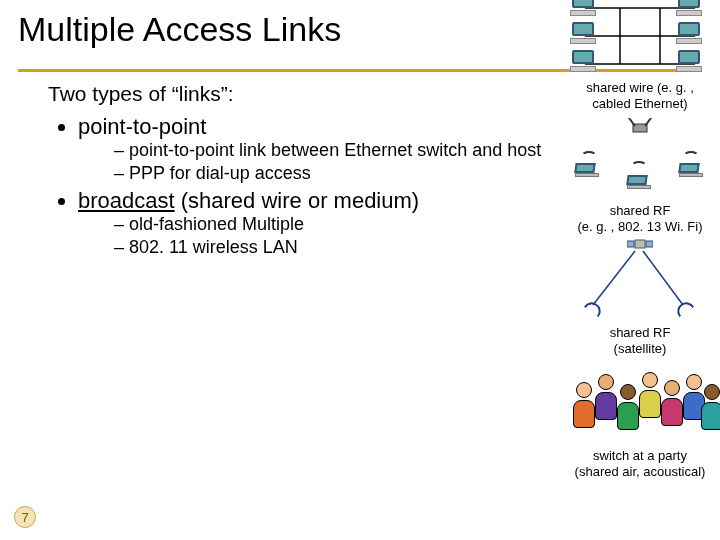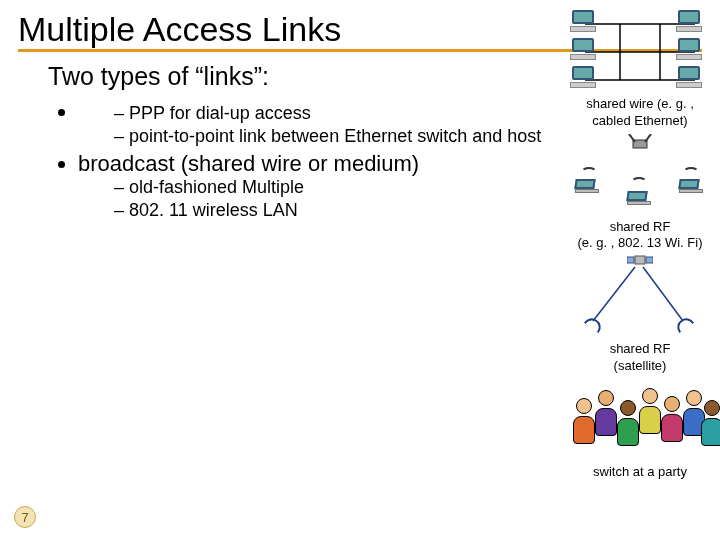--- a/index.html
+++ b/index.html
@@ -1,26 +1,26 @@
 <!DOCTYPE html>
 <html><head>
 <meta charset="utf-8">
 <style>
   * { box-sizing: border-box; margin: 0; padding: 0; }
   html, body { width: 720px; height: 540px; background: #fff; font-family: Arial, Helvetica, sans-serif; color: #000; }
   .slide { width: 720px; height: 540px; position: relative; padding: 10px 18px; }
-  .title { font-size: 34px; font-weight: 400; margin-bottom: 0; }
+  .title { font-size: 34px; font-weight: 400; margin-bottom: 20px; }
   .rule { height: 3px; background: #d92; width: 100%; margin-bottom: 10px; }
-  .subtitle { font-size: 25px; margin-left: 30px; margin-bottom: 8px; font-weight: 400; }
+  .subtitle { font-size: 21px; margin-left: 30px; margin-bottom: 8px; font-weight: 400; }
   ul.b1 { list-style: disc; margin-left: 60px; }
   ul.b1 > li { font-size: 22px; margin-bottom: 4px; }
   ul.b2 { list-style: none; margin-left: 36px; }
   ul.b2 > li { font-size: 18px; margin-bottom: 2px; }
   ul.b2 > li::before { content: "– "; }
-  .u { }
+  .u { text-decoration: underline; }
   .examples { position: absolute; left: 0; right: 0; bottom: 60px; display: flex; justify-content: space-between; align-items: flex-end; flex-direction: column; }
   .ex { width: 160px; display: flex; flex-direction: column; align-items: center; }
   .ex .pic { width: 150px; height: 90px; display: flex; align-items: center; justify-content: center; }
   .cap { font-size: 13px; text-align: center; line-height: 1.25; }
   .pagenum { position: absolute; left: 14px; bottom: 12px; width: 22px; height: 22px; border-radius: 50%; background: #f3e3b5; border: 1px solid #caa94e; color: #7a5a10; font-size: 13px; display: flex; align-items: center; justify-content: center; }
   
   .wired { position: relative; width: 150px; height: 90px; }
   .pc { position: absolute; width: 28px; height: 24px; }
   .mon { width: 22px; height: 14px; background: #6aa; border: 2px solid #357; border-radius: 2px; margin: 0 auto; }
   .base { width: 26px; height: 6px; background: #ccc; border: 1px solid #888; margin: 2px auto 0; }
@@ -45,23 +45,24 @@
 </head>
 <body>
 
 <div class="slide">
   <div class="title">Multiple Access Links</div>
   <div class="rule"></div>
   <div class="subtitle">Two types of “links”:</div>
 
   <ul class="b1">
     <li>
+      <span>point-to-point</span>
       <ul class="b2">
+        <li>point-to-point link between Ethernet switch and host</li>
         <li>PPP for dial-up access</li>
-        <li>point-to-point link between Ethernet switch and host</li>
       </ul>
     </li>
     <li>
       <span class="u">broadcast</span><span> (shared wire or medium)</span>
       <ul class="b2">
         <li>old-fashioned Multiple</li>
         <li>802. 11 wireless LAN</li>
       </ul>
     </li>
   </ul>
@@ -195,19 +196,20 @@
               <div class="body" style="background:#3a6dc5"></div>
             </div>
           <div class="pp" style="left:134px;top:26px">
               <div class="head" style="background:#8b5a2b"></div>
               <div class="body" style="background:#2aa0a0"></div>
             </div>
         </div>
       </div>
       <div class="cap">
         <span>switch at a party</span><br>
+        <span>(shared air, acoustical)</span>
       </div>
     </div>
 
   </div>
 
   <div class="pagenum">7</div>
 </div>
 
 </body></html>

